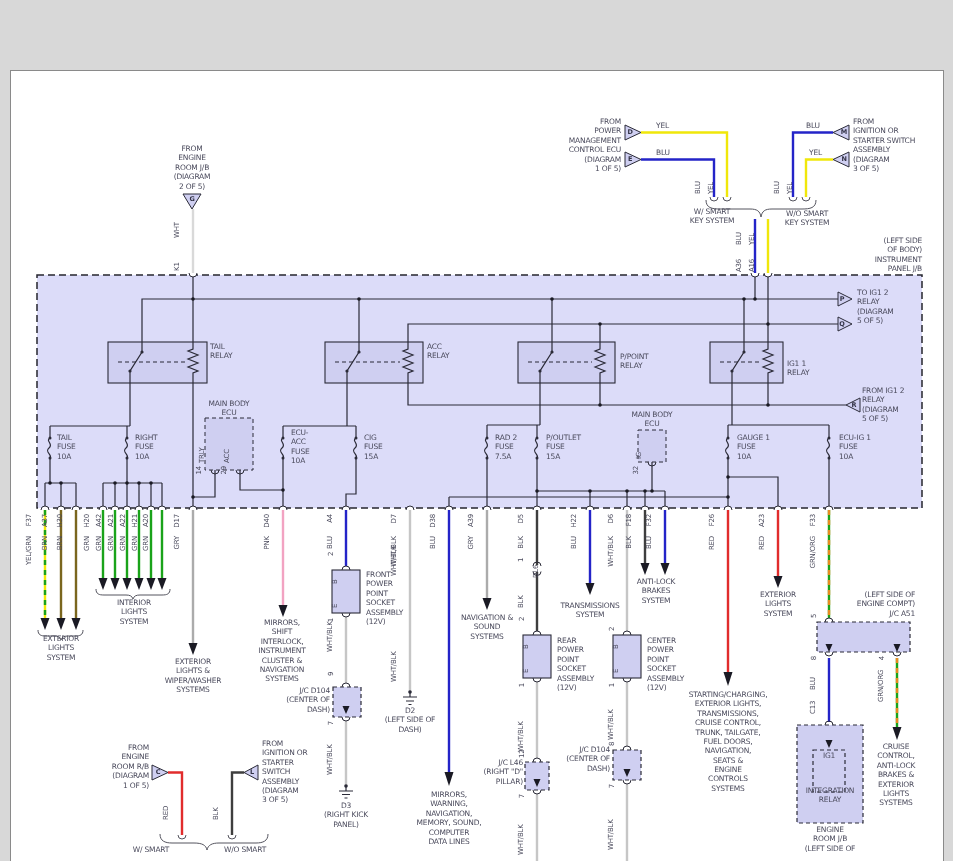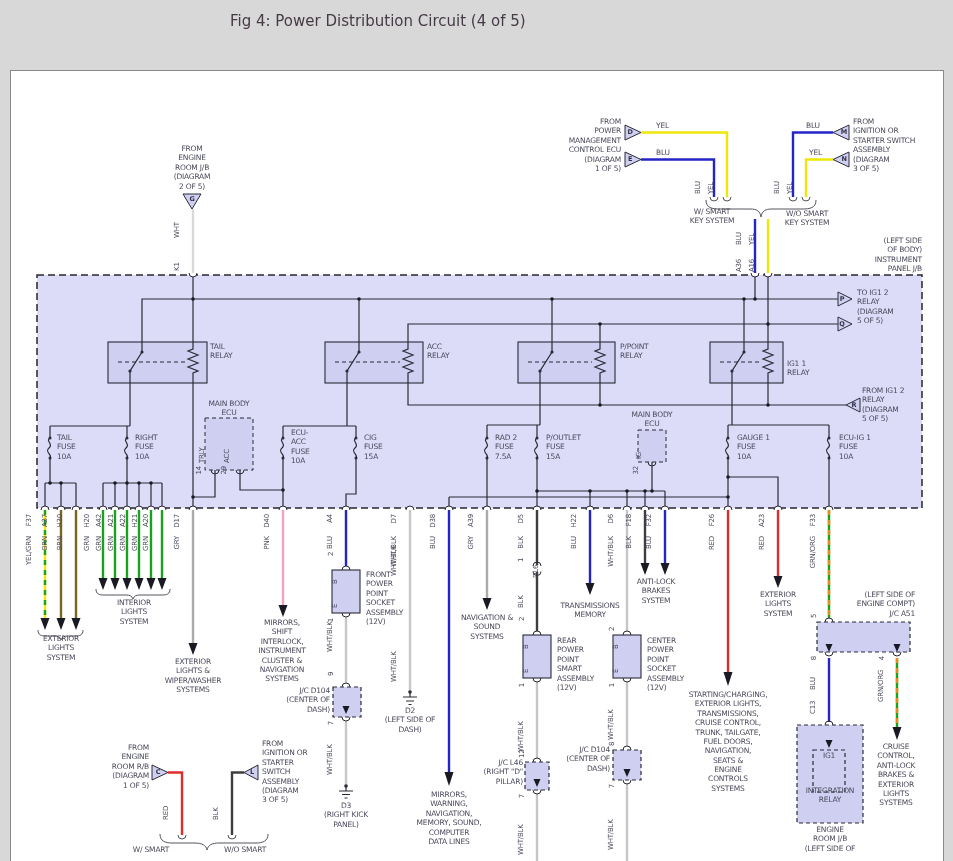--- a/index.html
+++ b/index.html
@@ -240,21 +240,20 @@
     M825,622a4,4 0 0 1 8,0 M825,652a4,4 0 0 0 8,0 M893,652a4,4 0 0 0 8,0 M825,725a4,4 0 0 1 8,0"></path>
 
   <g stroke="var(--thin)" stroke-width="1.2" fill="var(--thin)">
     <path fill="none" d="M410,692V697 M403,697H417 M406,701H414 M408.5,704.5H411.5"></path>
     <circle cx="410" cy="692" r="1.8" stroke="none"></circle>
     <path fill="none" d="M346,786V791 M339,791H353 M342,794.5H350 M344.5,798H347.5"></path>
     <circle cx="346" cy="786" r="1.8" stroke="none"></circle>
   </g>
 </svg>
 
-<div id="title">Fig 4: Power Distribution Circuit (4 of 5)</div>
 
 <div class="lb ctr" style="left:192px;top:144px">FROM
 ENGINE
 ROOM J/B
 (DIAGRAM
 2 OF 5)</div>
 <div class="lb rgt" style="left:621px;top:117px">FROM
 POWER
 MANAGEMENT
 CONTROL ECU
@@ -322,21 +321,21 @@
 <div class="rot" style="left:795px;top:184px">YEL</div>
 <div class="rot" style="left:744px;top:235px">BLU</div>
 <div class="rot" style="left:757px;top:235px">YEL</div>
 <div class="rot" style="left:744px;top:262px">A36</div>
 <div class="rot" style="left:757px;top:262px">A16</div>
 
 <div class="lb" style="left:210px;top:342px">TAIL
 RELAY</div>
 <div class="lb" style="left:427px;top:342px">ACC
 RELAY</div>
-<div class="lb" style="left:620px;top:342px">P/POINT
+<div class="lb" style="left:620px;top:352px">P/POINT
 RELAY</div>
 <div class="lb" style="left:787px;top:359px">IG1 1
 RELAY</div>
 
 <div class="lb ctr" style="left:229px;top:399px">MAIN BODY
 ECU</div>
 <div class="lb ctr" style="left:652px;top:410px">MAIN BODY
 ECU</div>
 <div class="rot" style="left:207px;top:453px">TRLY</div>
 <div class="rot" style="left:232px;top:453px">ACC</div>
@@ -436,21 +435,21 @@
 
 <div class="lb" style="left:366px;top:570px">FRONT
 POWER
 POINT
 SOCKET
 ASSEMBLY
 (12V)</div>
 <div class="lb" style="left:557px;top:636px">REAR
 POWER
 POINT
-SMART
+SOCKET
 ASSEMBLY
 (12V)</div>
 <div class="lb" style="left:647px;top:636px">CENTER
 POWER
 POINT
 SOCKET
 ASSEMBLY
 (12V)</div>
 <div class="rot" style="left:340px;top:574px">B</div>
 <div class="rot" style="left:340px;top:598px">E</div>
@@ -518,21 +517,21 @@
 SHIFT
 INTERLOCK,
 INSTRUMENT
 CLUSTER &amp;
 NAVIGATION
 SYSTEMS</div>
 <div class="lb ctr" style="left:487px;top:613px">NAVIGATION &amp;
 SOUND
 SYSTEMS</div>
 <div class="lb ctr" style="left:590px;top:601px">TRANSMISSIONS
-MEMORY</div>
+SYSTEM</div>
 <div class="lb ctr" style="left:656px;top:577px">ANTI-LOCK
 BRAKES
 SYSTEM</div>
 <div class="lb ctr" style="left:728px;top:690px">STARTING/CHARGING,
 EXTERIOR LIGHTS,
 TRANSMISSIONS,
 CRUISE CONTROL,
 TRUNK, TAILGATE,
 FUEL DOORS,
 NAVIGATION,

